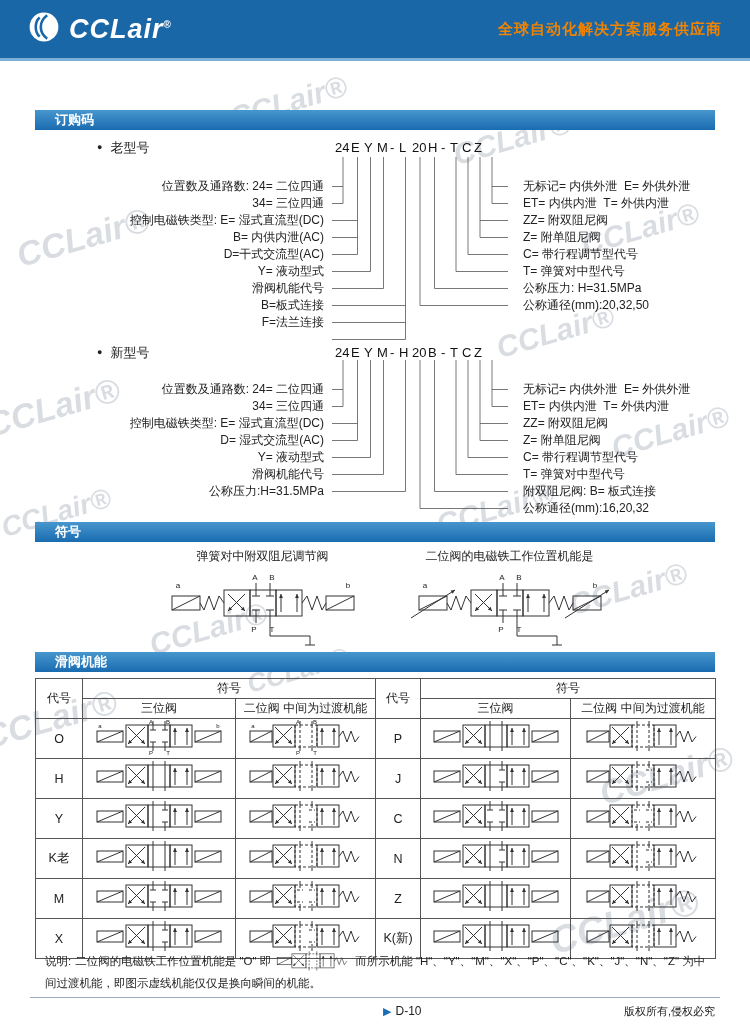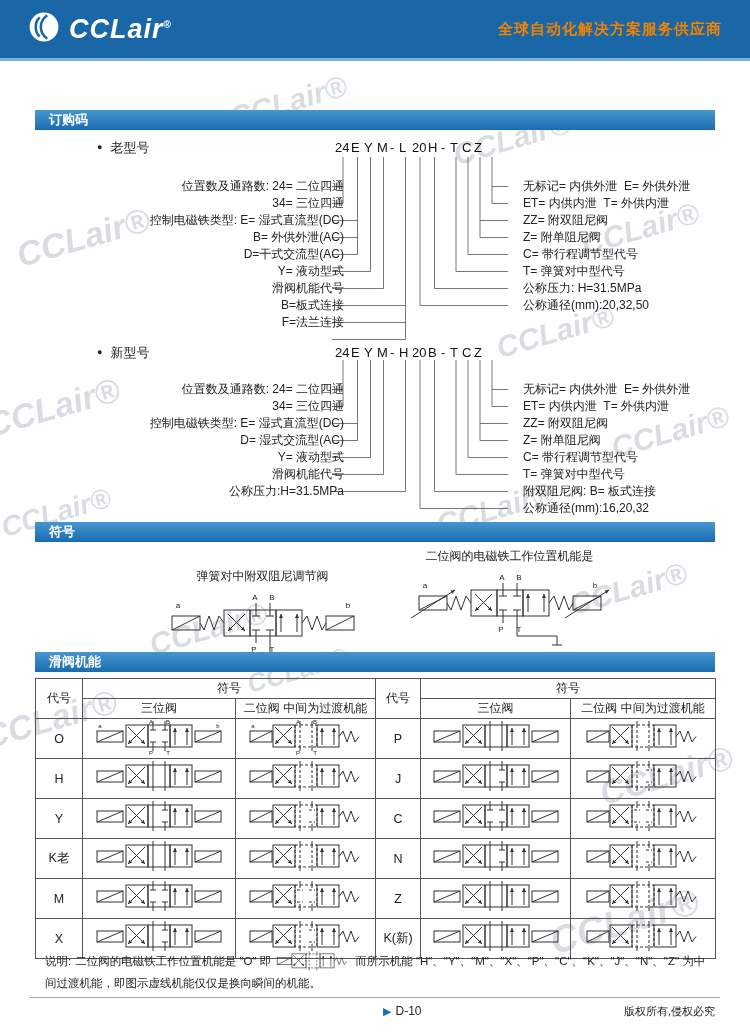--- a/index.html
+++ b/index.html
@@ -5,31 +5,31 @@
 *{margin:0;padding:0;box-sizing:border-box}
 html,body{background:#fff}
 body{width:750px;height:1035px;font-family:"Liberation Sans","DejaVu Sans",sans-serif;position:relative}
 .page{position:relative;width:750px;height:1035px;overflow:hidden;background:#fff}
 .topbar{position:absolute;top:0;left:0;width:750px;height:58px;background:#1a67a8;display:flex;align-items:center;justify-content:space-between;padding:0 28px;z-index:3}
 .top-strip{position:absolute;top:58px;left:0;width:750px;height:3px;background:#7db0d8;z-index:3}
 .logo{display:flex;align-items:center;gap:9px}
 .logo-text{color:#fff;font-size:27px;font-weight:bold;font-style:italic;letter-spacing:1px}
 .logo-text sup{font-size:10px;font-style:normal}
 .tagline{color:#f08300;font-size:15px;font-weight:bold;letter-spacing:1px}
-.secbar{position:absolute;left:35px;width:680px;height:20px;background:linear-gradient(180deg,#4796ce,#1a6cb0);color:#fff;font-size:13px;font-weight:bold;line-height:20px;padding-left:14px;z-index:2}
+.secbar{position:absolute;left:35px;width:680px;height:20px;background:linear-gradient(180deg,#4796ce,#1a6cb0);color:#fff;font-size:13px;font-weight:bold;line-height:20px;padding-left:20px;z-index:2}
 .model-marker{position:absolute;left:97px;font-size:13px;color:#222;z-index:2}
 .bullet{font-size:9px;vertical-align:2px;margin-right:8px}
 .code{position:absolute;left:335px;display:flex;font-size:13px;color:#111;z-index:2}
 .code span{display:inline-block;}
 .code span:nth-child(1),.code span:nth-child(7){width:16px}
 .code span:nth-child(2),.code span:nth-child(3),.code span:nth-child(4),.code span:nth-child(6),.code span:nth-child(8){width:13px}
 .code span:nth-child(5),.code span:nth-child(9){width:9px}
 .code span:nth-child(10),.code span:nth-child(11),.code span:nth-child(12){width:12px}
 .labels{position:absolute;font-size:12px;color:#222;line-height:17px;z-index:2}
-.labels.left{left:52px;width:292px;text-align:right}
+.labels.left{left:32px;width:292px;text-align:right}
 .labels.right{left:523px;width:218px}
 .leaders{position:absolute;top:0;left:0;pointer-events:none;z-index:1}
 .leaders line{stroke:#555;stroke-width:0.8}
 .wm{position:absolute;font-style:italic;font-weight:bold;color:rgba(120,134,150,0.28);transform:rotate(-16deg);white-space:nowrap;z-index:0;pointer-events:none}
 .sym-fig{position:absolute;width:235px;text-align:center;z-index:2}
 .sym-fig figcaption{font-size:12px;color:#222;margin-bottom:5px}
 .valve{overflow:visible}
 .valve line{stroke:#333;stroke-width:1;fill:none}
 .valve rect{fill:none;stroke:#333;stroke-width:1}
 .valve polygon{fill:#333;stroke:none}
@@ -101,21 +101,21 @@
       <span>H</span>
       <span>-</span>
       <span>T</span>
       <span>C</span>
       <span>Z</span>
     </div>
   <div class="labels left" style="top:178px">
       <div>位置数及通路数: 24= 二位四通</div>
       <div>34= 三位四通</div>
       <div>控制电磁铁类型: E= 湿式直流型(DC)</div>
-      <div>B= 外供外泄(AC)</div>
+      <div>B= 内供内泄(AC)</div>
       <div>D=干式交流型(AC)</div>
       <div>Y= 液动型式</div>
       <div>滑阀机能代号</div>
       <div>B=板式连接</div>
       <div>F=法兰连接</div>
     </div>
   <div class="labels right" style="top:178px">
       <div>无标记= 内供外泄&nbsp;&nbsp;E= 外供外泄</div>
       <div>ET= 内供内泄&nbsp;&nbsp;T= 外供内泄</div>
       <div>ZZ= 附双阻尼阀</div>
@@ -216,21 +216,21 @@
       <line x1="456" y1="360" x2="456" y2="474.5"></line>
       <line x1="456" y1="474.5" x2="508" y2="474.5"></line>
       <line x1="434.5" y1="360" x2="434.5" y2="491.5"></line>
       <line x1="434.5" y1="491.5" x2="508" y2="491.5"></line>
       <line x1="420" y1="360" x2="420" y2="508.5"></line>
       <line x1="420" y1="508.5" x2="508" y2="508.5"></line>
     </svg>
 
   <div class="secbar" style="top:522px">符号</div>
 
-  <figure class="sym-fig" style="left:145px;top:568px">
+  <figure class="sym-fig" style="left:145px;top:548px">
     <figcaption>弹簧对中附双阻尼调节阀</figcaption>
     <div id="fig1"><svg class="valve" width="210" height="84" viewBox="0 0 210 84">
           <rect x="66" y="20" width="26" height="26"></rect>
           <rect x="92" y="20" width="26" height="26"></rect>
           <rect x="118" y="20" width="26" height="26"></rect>
           <line x1="70" y1="24" x2="87" y2="41"></line>
           <polygon points="87,41 82.8,39.6 85.6,36.8"></polygon>
           <line x1="87" y1="24" x2="70" y2="41"></line>
           <polygon points="70,41 71.4,36.8 74.2,39.6"></polygon>
           <line x1="123" y1="42" x2="123" y2="24"></line>

